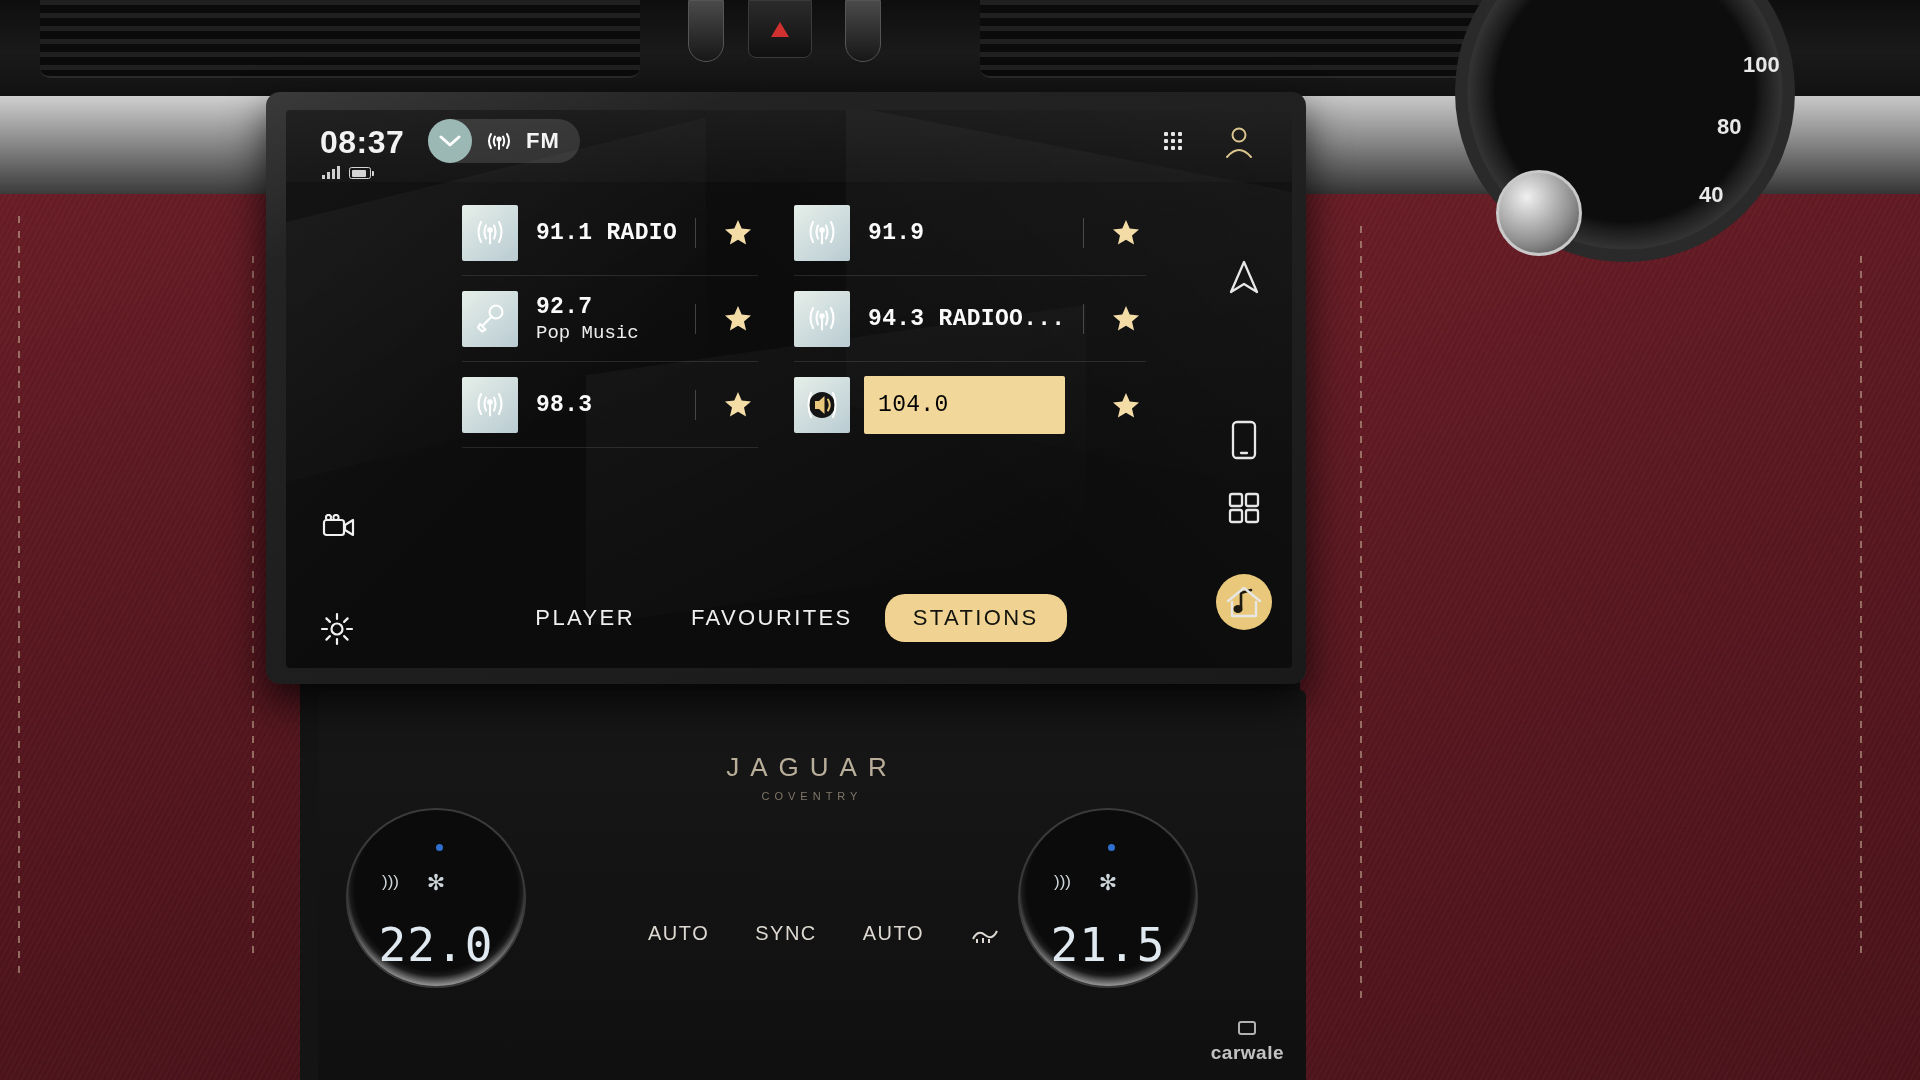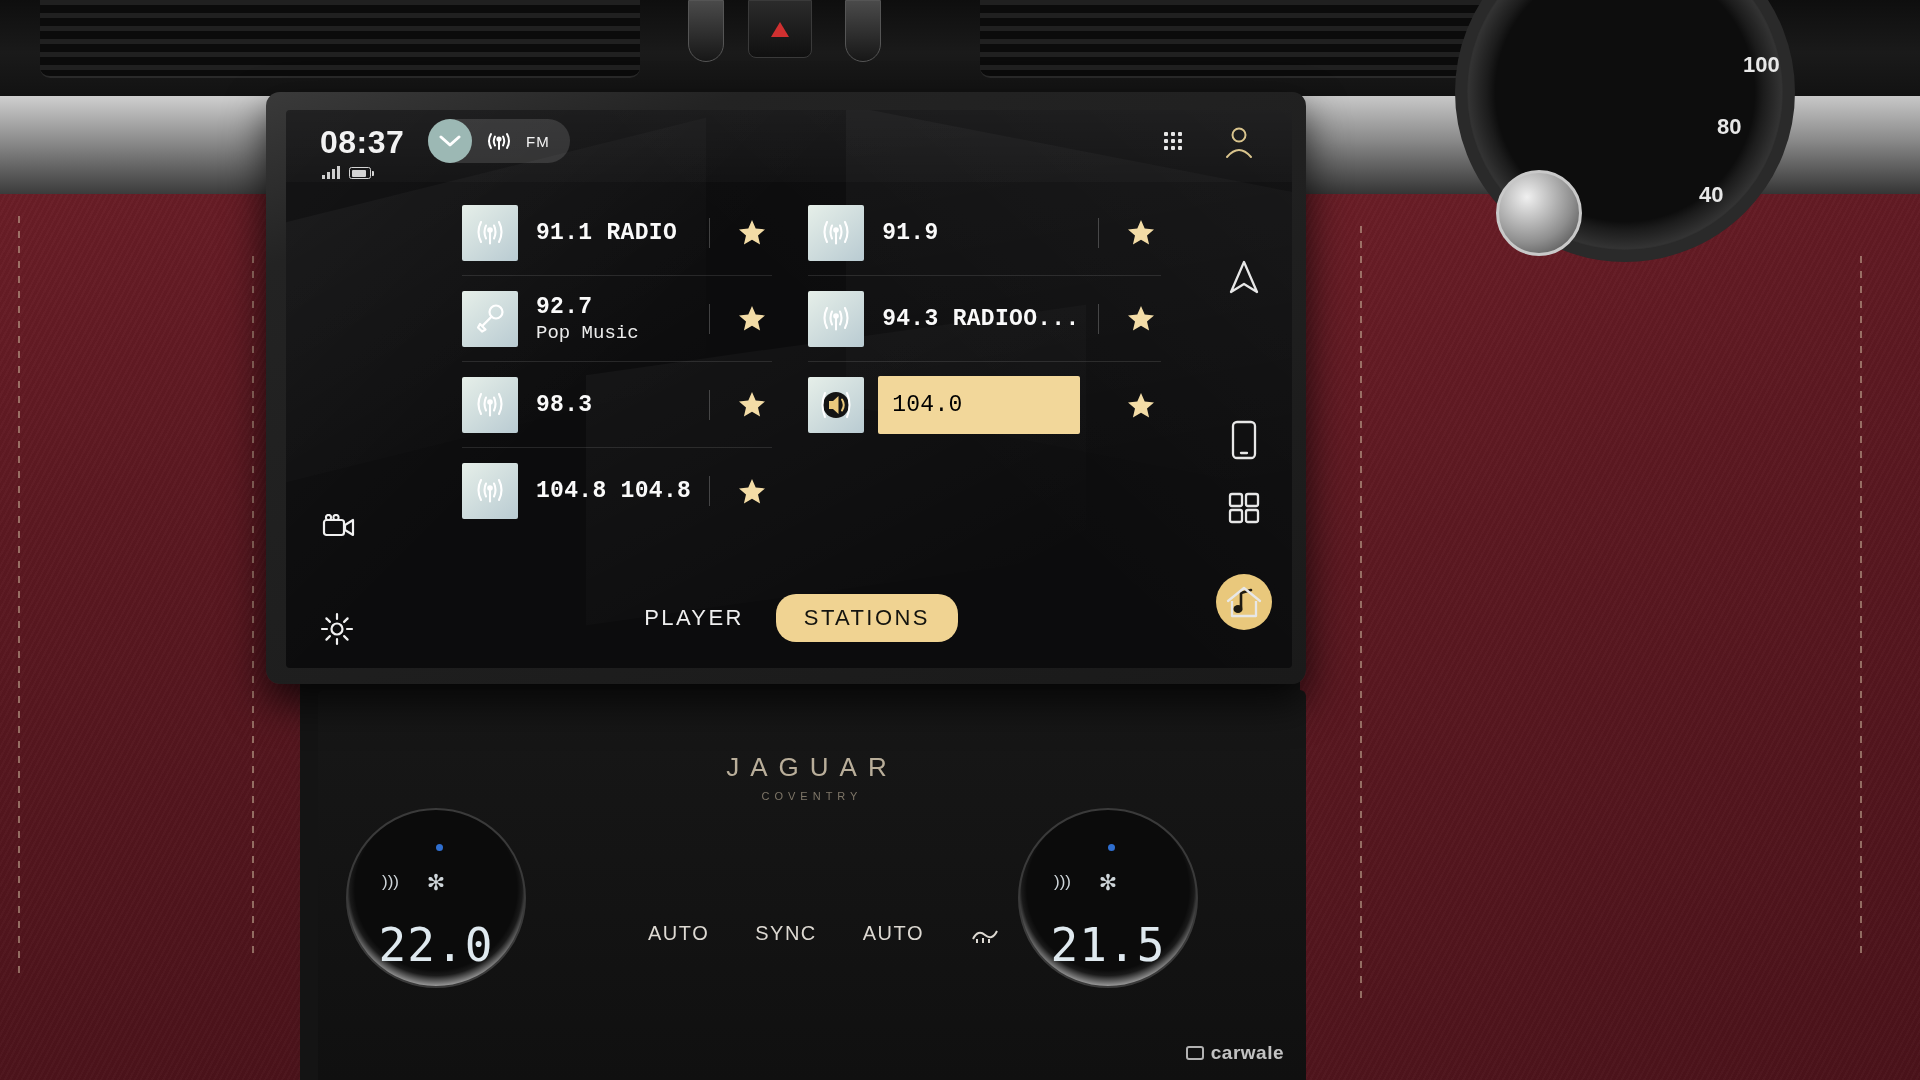--- a/index.html
+++ b/index.html
@@ -96,21 +96,21 @@
     position:absolute; left:0; right:0; bottom:14px; text-align:center;
     color:#dfe9ef; font-size:46px; font-family:"DejaVu Sans Mono", monospace; letter-spacing:1px;
   }
   .hvac-dot { position:absolute; top:34px; left:50%; width:7px; height:7px; border-radius:50%; background:#2f6fd0; }
   .fan-ico { position:absolute; top:60px; left:50%; transform:translateX(-50%); color:#cfd6da; font-size:22px; }
   .seat-ico { position:absolute; top:62px; left:34px; color:#cfd6da; font-size:17px; }
 
   .hvac-row { position:absolute; left:330px; top:232px; display:flex; gap:46px; align-items:center; }
   .hvac-btn { color:#ddd9d2; font-size:20px; letter-spacing:1.5px; }
 
-  .carwale { position:absolute; right:22px; bottom:16px; display:flex; align-items:center; gap:7px; opacity:.85;}
+  .carwale { position:absolute; right:22px; bottom:16px; display:flex; align-items:center; gap:7px; opacity:.85;flex-direction:column;}
   .cw-box { width:18px; height:14px; border:2px solid #cfcfcf; border-radius:3px; }
   .cw-txt { color:#e2e2e2; font-size:19px; font-weight:bold; letter-spacing:.5px; }
 
   
   #screen-bezel {
     position:absolute; left:266px; top:92px; width:1040px; height:592px;
     background:linear-gradient(160deg,#3a3a3a 0%,#232323 18%,#1a1a1a 100%);
     border-radius:14px;
     padding:18px 14px 16px 20px;
     box-shadow:0 18px 40px rgba(0,0,0,.75);
@@ -149,21 +149,21 @@
   #source-pill {
     position:absolute; left:142px; top:9px; height:44px;
     background:rgba(255,255,255,.13); border-radius:22px;
     display:flex; align-items:center; padding-right:20px; gap:10px;
   }
   #chevron-circle {
     width:44px; height:44px; border-radius:50%;
     background:#9cb8b4; display:flex; align-items:center; justify-content:center;
     flex:none;
   }
-  #source-label { color:#f4f4f4; font-size:15px; font-weight:normal; letter-spacing:1px; }
+  #source-label { color:#f4f4f4; font-size:22px; font-weight:bold; letter-spacing:1px; }
 
   #apps-grid-icon { position:absolute; right:110px; top:22px; display:grid;
     grid-template-columns:repeat(3,4px); grid-template-rows:repeat(3,4px); gap:3px; }
   #apps-grid-icon i { width:4px; height:4px; background:#e6e6e6; border-radius:1px; }
 
   #profile-icon { position:absolute; right:38px; top:16px; }
 
   
   #station-list {
     position:absolute; left:176px; top:80px; width:660px; height:350px;
@@ -419,43 +419,20 @@
             <div class="st-name">98.3</div>
           </div>
           <div class="st-divider"></div>
           <div class="st-star">
             <svg width="28" height="27" viewBox="0 0 28 27">
                 <path d="M14 1 L17.7 9.6 L27 10.4 L20 16.6 L22.1 25.6 L14 20.8 L5.9 25.6 L8 16.6 L1 10.4 L10.3 9.6 Z" fill="#f3dca6"></path>
               </svg>
           </div>
         </div>
 
-        <div class="station-row no-border">
-          <div class="st-tile">
-            <svg width="36" height="30" viewBox="0 0 36 30">
-              <g stroke="#ffffff" stroke-width="2.1" fill="none" stroke-linecap="round">
-                <path d="M9 4 Q4 14 9 24"></path>
-                  <path d="M14 7.5 Q11 14 14 20.5"></path>
-                <path d="M27 4 Q32 14 27 24"></path>
-                  <path d="M22 7.5 Q25 14 22 20.5"></path>
-              </g>
-              <circle cx="18" cy="12" r="2.8" fill="#ffffff"></circle>
-              <path d="M18 14.5 v11" stroke="#ffffff" stroke-width="2.1" stroke-linecap="round"></path>
-            </svg>
-          </div>
-          <div class="st-text">
-            <div class="st-name">104.8 104.8</div>
-          </div>
-          <div class="st-divider"></div>
-          <div class="st-star">
-            <svg width="28" height="27" viewBox="0 0 28 27">
-                <path d="M14 1 L17.7 9.6 L27 10.4 L20 16.6 L22.1 25.6 L14 20.8 L5.9 25.6 L8 16.6 L1 10.4 L10.3 9.6 Z" fill="#f3dca6"></path>
-              </svg>
-          </div>
-        </div>
       </div>
 
       <div class="col">
 
         <div class="station-row">
           <div class="st-tile">
             <svg width="36" height="30" viewBox="0 0 36 30">
               <g stroke="#ffffff" stroke-width="2.1" fill="none" stroke-linecap="round">
                 <path d="M9 4 Q4 14 9 24"></path>
                   <path d="M14 7.5 Q11 14 14 20.5"></path>
@@ -548,20 +525,21 @@
               <path d="M24.1 24.1 l3.5 3.5"></path>
             <path d="M27.6 6.4 l-3.5 3.5"></path>
               <path d="M9.9 24.1 l-3.5 3.5"></path>
           </g>
         </svg>
       </div>
     </div>
 
     <div id="tab-bar">
       <div class="tab">PLAYER</div>
+      <div class="tab">FAVOURITES</div>
       <div class="tab active">STATIONS</div>
     </div>
   </div>
 </div>
 
 <div id="side-rail">
   <div class="rail-btn">
     <svg width="34" height="38" viewBox="0 0 34 38">
       <path d="M17 3 L30 33 L17 25 L4 33 Z" stroke="#e7e7e7" stroke-width="2.3" fill="none" stroke-linejoin="round"></path>
     </svg>

